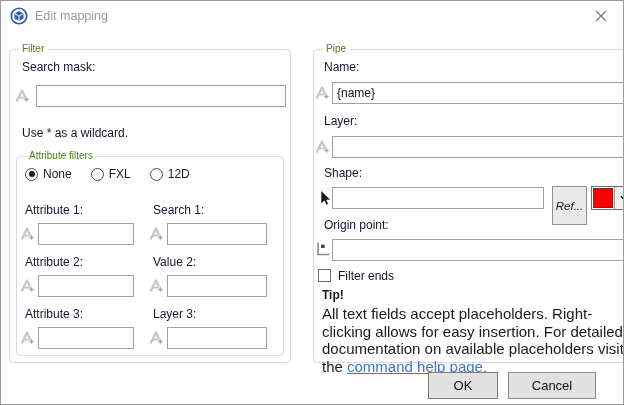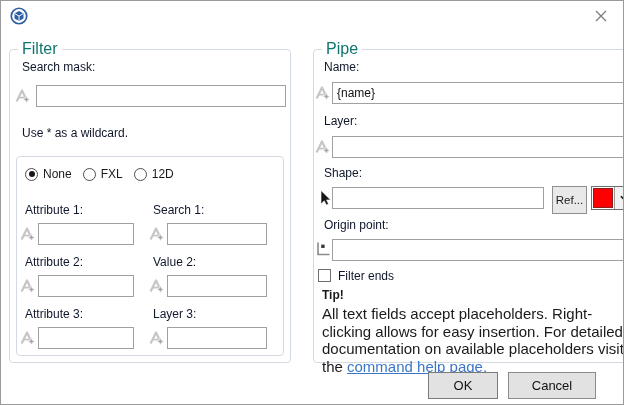--- a/index.html
+++ b/index.html
@@ -10,32 +10,32 @@
     overflow:hidden;
   }
   
   .titlebar{position:absolute;left:0;top:0;width:100%;height:30px;background:#fff;}
   .app-icon{position:absolute;left:9px;top:6px;width:18px;height:18px;display:block;}
   .win-title{position:absolute;left:34px;top:8px;font-size:12.5px;color:#9a9a9a;}
   .close-btn{position:absolute;right:0;top:0;width:45px;height:30px;display:flex;align-items:center;justify-content:center;cursor:default;}
   .close-btn svg{display:block;}
   
   .groupbox{position:absolute;border:1px solid #d4dae2;border-radius:4px;background:#fff;}
-  .legend{position:absolute;top:-9px;left:8px;background:#fff;padding:0 4px;font-size:16px;color:#0f766e;line-height:16px;}
+  .legend{position:absolute;top:-9px;left:8px;background:#fff;padding:0 4px;font-size:10px;color:#4d7c0f;line-height:16px;}
   .gb-filter{left:8px;top:48px;width:282px;height:314px;}
   .gb-attr{left:6px;top:106px;width:268px;height:200px;}
   .gb-pipe{left:312px;top:48px;width:320px;height:314px;}
   .lbl{position:absolute;font-size:12px;color:#0f172a;white-space:nowrap;}
   .txt{
     position:absolute;height:22px;border:1px solid #a0a0a0;background:#fff;
     font-family:"Liberation Sans",sans-serif;font-size:12px;color:#111;padding:0 4px;border-radius:0;
   }
   .ph-icon,.cursor-icon,.origin-icon{position:absolute;width:18px;height:18px;}
   
-  .radio-row{position:absolute;left:8px;top:10px;display:flex;align-items:center;gap:1px;font-size:12px;}
+  .radio-row{position:absolute;left:8px;top:10px;display:flex;align-items:center;gap:9px;font-size:12px;}
   .radio-item{display:flex;align-items:center;gap:5px;margin-right:10px;}
   .radio{width:13px;height:13px;border:1px solid #4d4d4d;border-radius:50%;background:#fff;position:relative;flex:0 0 auto;}
   .radio.on::after{content:'';position:absolute;left:2.5px;top:2.5px;right:2.5px;bottom:2.5px;border-radius:50%;background:#161616;}
   
   .checkbox{position:absolute;width:13px;height:13px;border:1px solid #6e6e6e;background:#fff;}
   
   .mini-btn{
     position:absolute;border:1px solid #8f8f8f;background:#e9e9e9;font-size:11.5px;
     display:flex;align-items:center;justify-content:center;color:#1a1a1a;
     font-family:"Liberation Sans",sans-serif;
@@ -63,20 +63,21 @@
 <div class="window">
 
   <div class="titlebar">
     <span class="app-icon">
       <svg viewBox="0 0 20 20" width="18" height="18">
         <circle cx="10" cy="10" r="8.6" fill="none" stroke="#2e5fa3" stroke-width="1.9"></circle>
         <path d="M10 4.4 L15 7.2 V12.8 L10 15.6 L5 12.8 V7.2 Z" fill="#2e5fa3"></path>
         <path d="M10 15.4 V10.1 L5.3 7.4 M10 10.1 L14.7 7.4" fill="none" stroke="#ffffff" stroke-width="1.1"></path>
       </svg>
     </span>
+    <span class="win-title">Edit mapping</span>
     <div class="close-btn">
       <svg width="12" height="12" viewBox="0 0 12 12">
           <path d="M1 1 L11 11 M11 1 L1 11" stroke="#7a7a7a" stroke-width="1.2"></path>
         </svg>
     </div>
   </div>
 
   <div class="groupbox gb-filter">
     <span class="legend">Filter</span>
 
@@ -86,20 +87,21 @@
         <path d="M2.6 14.6 L8 3.4 L13.4 14.6" fill="none" stroke="#c6c6c6" stroke-width="2.2" stroke-linejoin="round"></path>
         <path d="M5 10.6 h6" stroke="#c6c6c6" stroke-width="1.8"></path>
         <path d="M12.4 8.6 l1.1 2.7 2.7 1.1 -2.7 1.1 -1.1 2.7 -1.1 -2.7 -2.7 -1.1 2.7 -1.1 z" fill="#a6a6a6" stroke="#ffffff" stroke-width="0.7"></path>
       </svg>
     </span>
     <input class="txt" style="left: 26px; top: 35px; width: 250px;" value="">
 
     <span class="lbl" style="left:12px;top:76px;">Use * as a wildcard.</span>
 
     <div class="groupbox gb-attr">
+      <span class="legend">Attribute filters</span>
 
       <div class="radio-row">
         <span class="radio-item">
           <span class="radio on"></span>
           <span>None</span>
         </span>
         <span class="radio-item">
           <span class="radio"></span>
           <span>FXL</span>
         </span>
@@ -191,21 +193,21 @@
     </span>
     <input class="txt" style="left: 18px; top: 86px; width: 298px;" value="">
 
     <span class="lbl" style="left:10px;top:116px;">Shape:</span>
     <span class="cursor-icon" style="left:2px;top:139px;">
       <svg viewBox="0 0 18 18" width="18" height="18">
         <path d="M5 1.5 L5 15 L8.3 11.8 L10.3 16 L12.5 15 L10.6 10.9 L14.6 10.9 Z" fill="#151515" stroke="#ffffff" stroke-width="0.6"></path>
       </svg>
     </span>
     <input class="txt" style="left: 18px; top: 137px; width: 212px;" value="">
-    <button class="mini-btn" style="left:238px;top:136px;width:35px;height:28px;">Ref...</button>
+    <button class="mini-btn" style="left:238px;top:136px;width:35px;height:39px;font-style:italic;">Ref...</button>
     <div class="split-btn" style="left:277px;top:136px;width:43px;height:24px;">
       <span class="swatch" style="background: rgb(255, 0, 0);"></span>
       <span class="split-sep"></span>
       <span class="drop-part">
         <svg width="9" height="6" viewBox="0 0 10 6">
             <path d="M1 1 L5 5 L9 1" fill="none" stroke="#111" stroke-width="1.7"></path>
           </svg>
       </span>
     </div>
 

